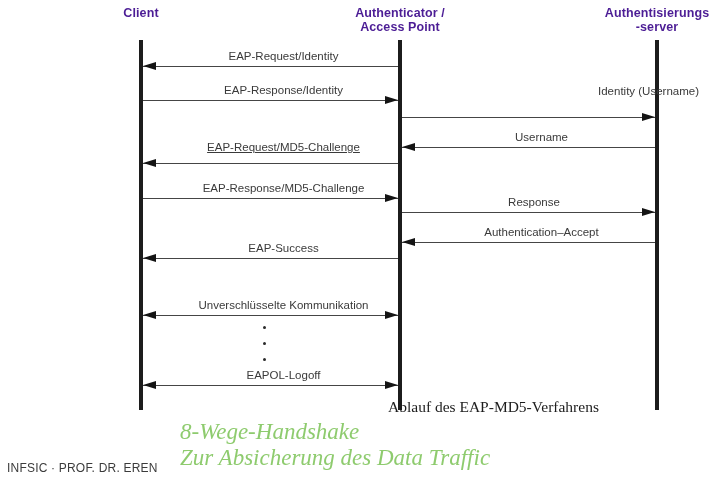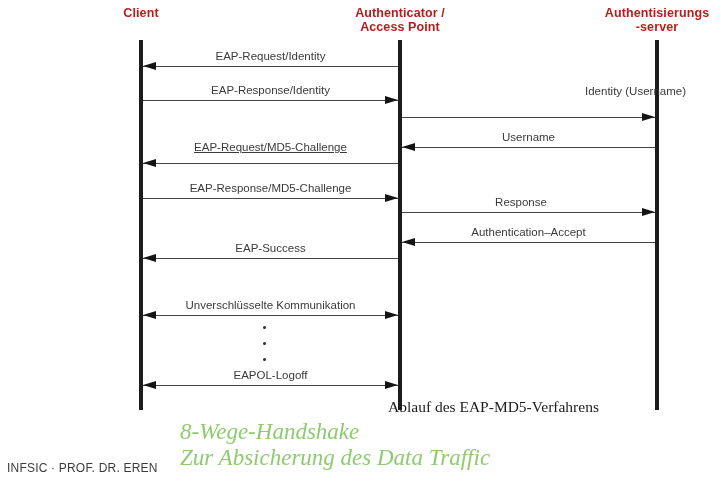--- a/index.html
+++ b/index.html
@@ -13,41 +13,42 @@
     position: relative;
     width: 721px; height: 484px;
     background: #ffffff;
   }
   .actor-label {
     position: absolute;
     width: 200px;
     text-align: center;
     font-size: 12.5px;
     font-weight: bold;
-    color: #b91c1c;
+    color: #4c1d95;
     line-height: 14px;
     letter-spacing: 0.1px;
   }
   .lifeline {
     position: absolute;
     width: 4px;
     background: #1c1c1c;
   }
   .msg-line {
     position: absolute;
     height: 0;
     border-top: 1.4px solid #454545;
   }
   .msg-label {
     position: absolute;
     text-align: center;
     font-size: 11.5px;
     color: #3a3a3a;
     line-height: 13px;
     white-space: nowrap;
+    padding-left: 13px;
   }
   .arrowhead {
     position: absolute;
     width: 0; height: 0;
     border-top: 4.5px solid transparent;
     border-bottom: 4.5px solid transparent;
   }
   .arrowhead.left  { border-right: 13px solid #141414; }
   .arrowhead.right { border-left: 13px solid #141414; }
   .cont-dot {

